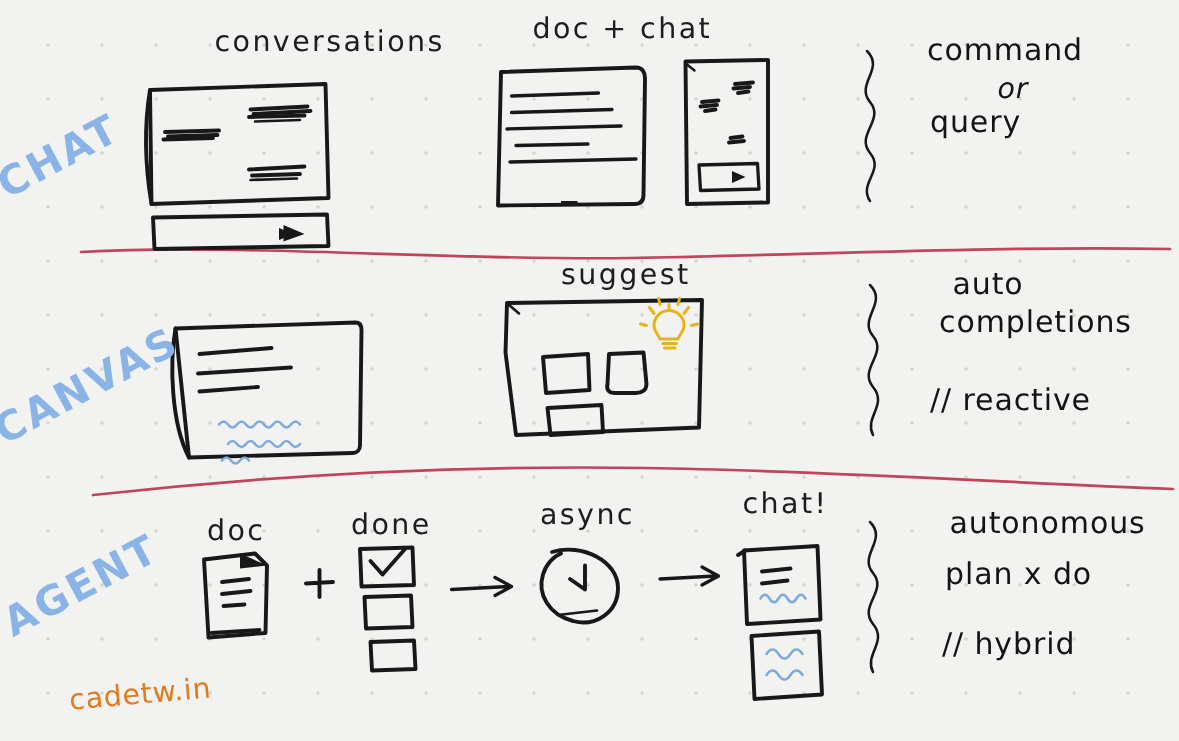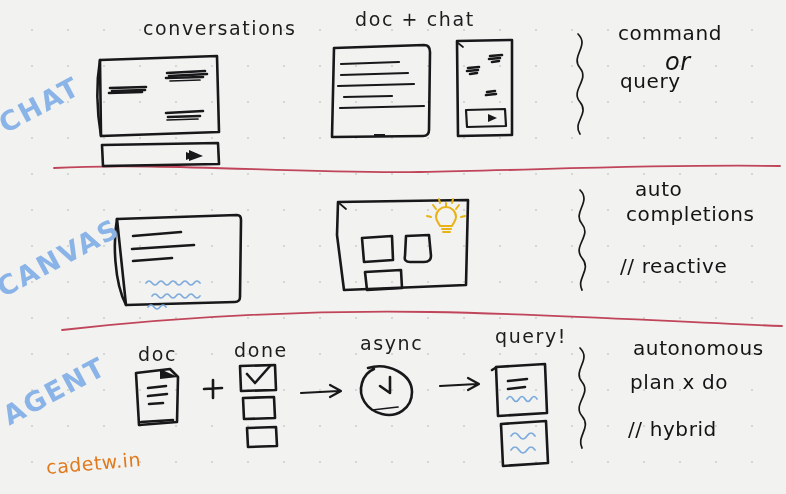--- a/index.html
+++ b/index.html
@@ -33,21 +33,21 @@
     color:#1d1d1d;
     font-size:19px;
     letter-spacing:1.6px;
   }
   .note{
     color:#141414;
     font-size:20px;
     letter-spacing:0.6px;
     line-height:1.18;
   }
-  .note.small{font-size:24px;}
+  .note.small{font-size:19px;}
   .sig{
     color:#e07a1f;
     font-size:19px;
     letter-spacing:0.5px;
     transform:rotate(-5deg);
   }
   .stroke{fill:none;stroke:#18181a;stroke-linecap:round;stroke-linejoin:round;}
   .thick{stroke-width:2.6;}
   .med{stroke-width:2.2;}
   .thin{stroke-width:1.7;}
@@ -197,29 +197,30 @@
   <div class="hand lbl-row" style="left:6px;top:272px;transform:rotate(-28deg);">CANVAS</div>
   <div class="hand lbl-row" style="left:12px;top:400px;transform:rotate(-28deg);">AGENT</div>
 
   <div class="hand hdr" style="left:105px;top:17px;margin-left:38px;">conversations</div>
   <div class="hand hdr" style="left:355px;top:8px;">doc + chat</div>
 
   <div class="hand note" style="left:618px;top:22px;">command</div>
   <div class="hand note small" style="left:665px;top:48px;font-style:italic;">or</div>
   <div class="hand note" style="left:620px;top:70px;">query</div>
 
+  <div class="hand hdr" style="left:374px;top:172px;">suggest</div>
 
   <div class="hand note" style="left:635px;top:178px;">auto</div>
   <div class="hand note" style="left:626px;top:203px;">completions</div>
   <div class="hand note" style="left:620px;top:255px;">// reactive</div>
 
   <div class="hand hdr" style="left:138px;top:343px;">doc</div>
   <div class="hand hdr" style="left:234px;top:339px;">done</div>
   <div class="hand hdr" style="left:360px;top:332px;">async</div>
-  <div class="hand hdr" style="left:495px;top:325px;">query!</div>
+  <div class="hand hdr" style="left:495px;top:325px;">chat!</div>
 
   <div class="hand note" style="left:633px;top:337px;">autonomous</div>
   <div class="hand note" style="left:630px;top:371px;">plan x do</div>
   <div class="hand note" style="left:628px;top:418px;">// hybrid</div>
 
   <div class="hand sig" style="left:46px;top:452px;">cadetw.in</div>
 
 </div>
 
 </body></html>

